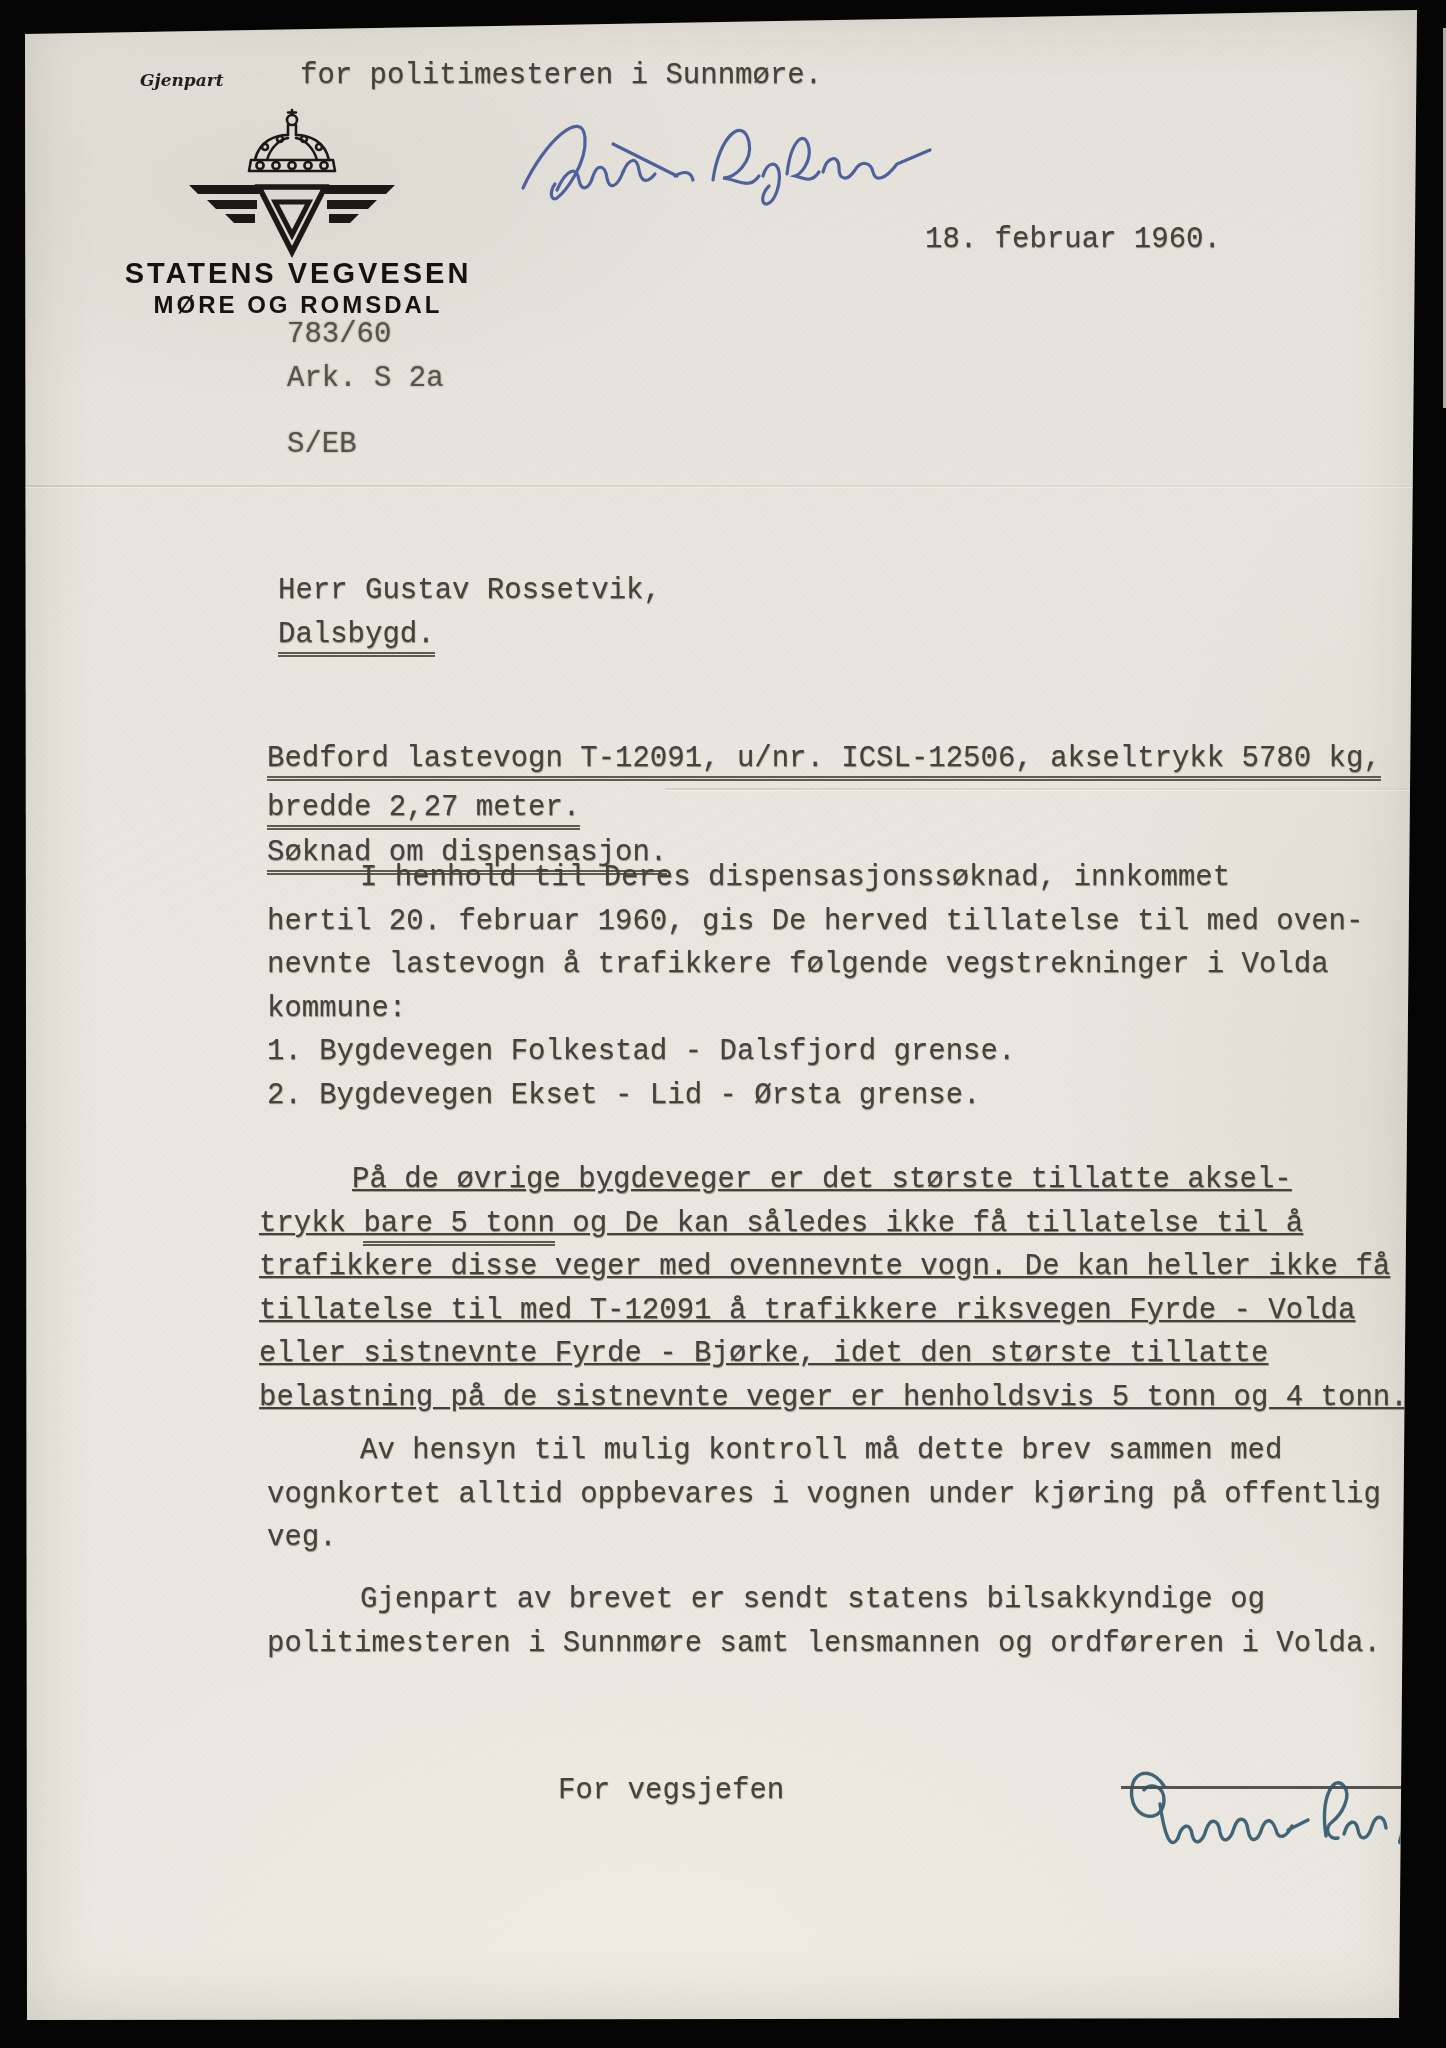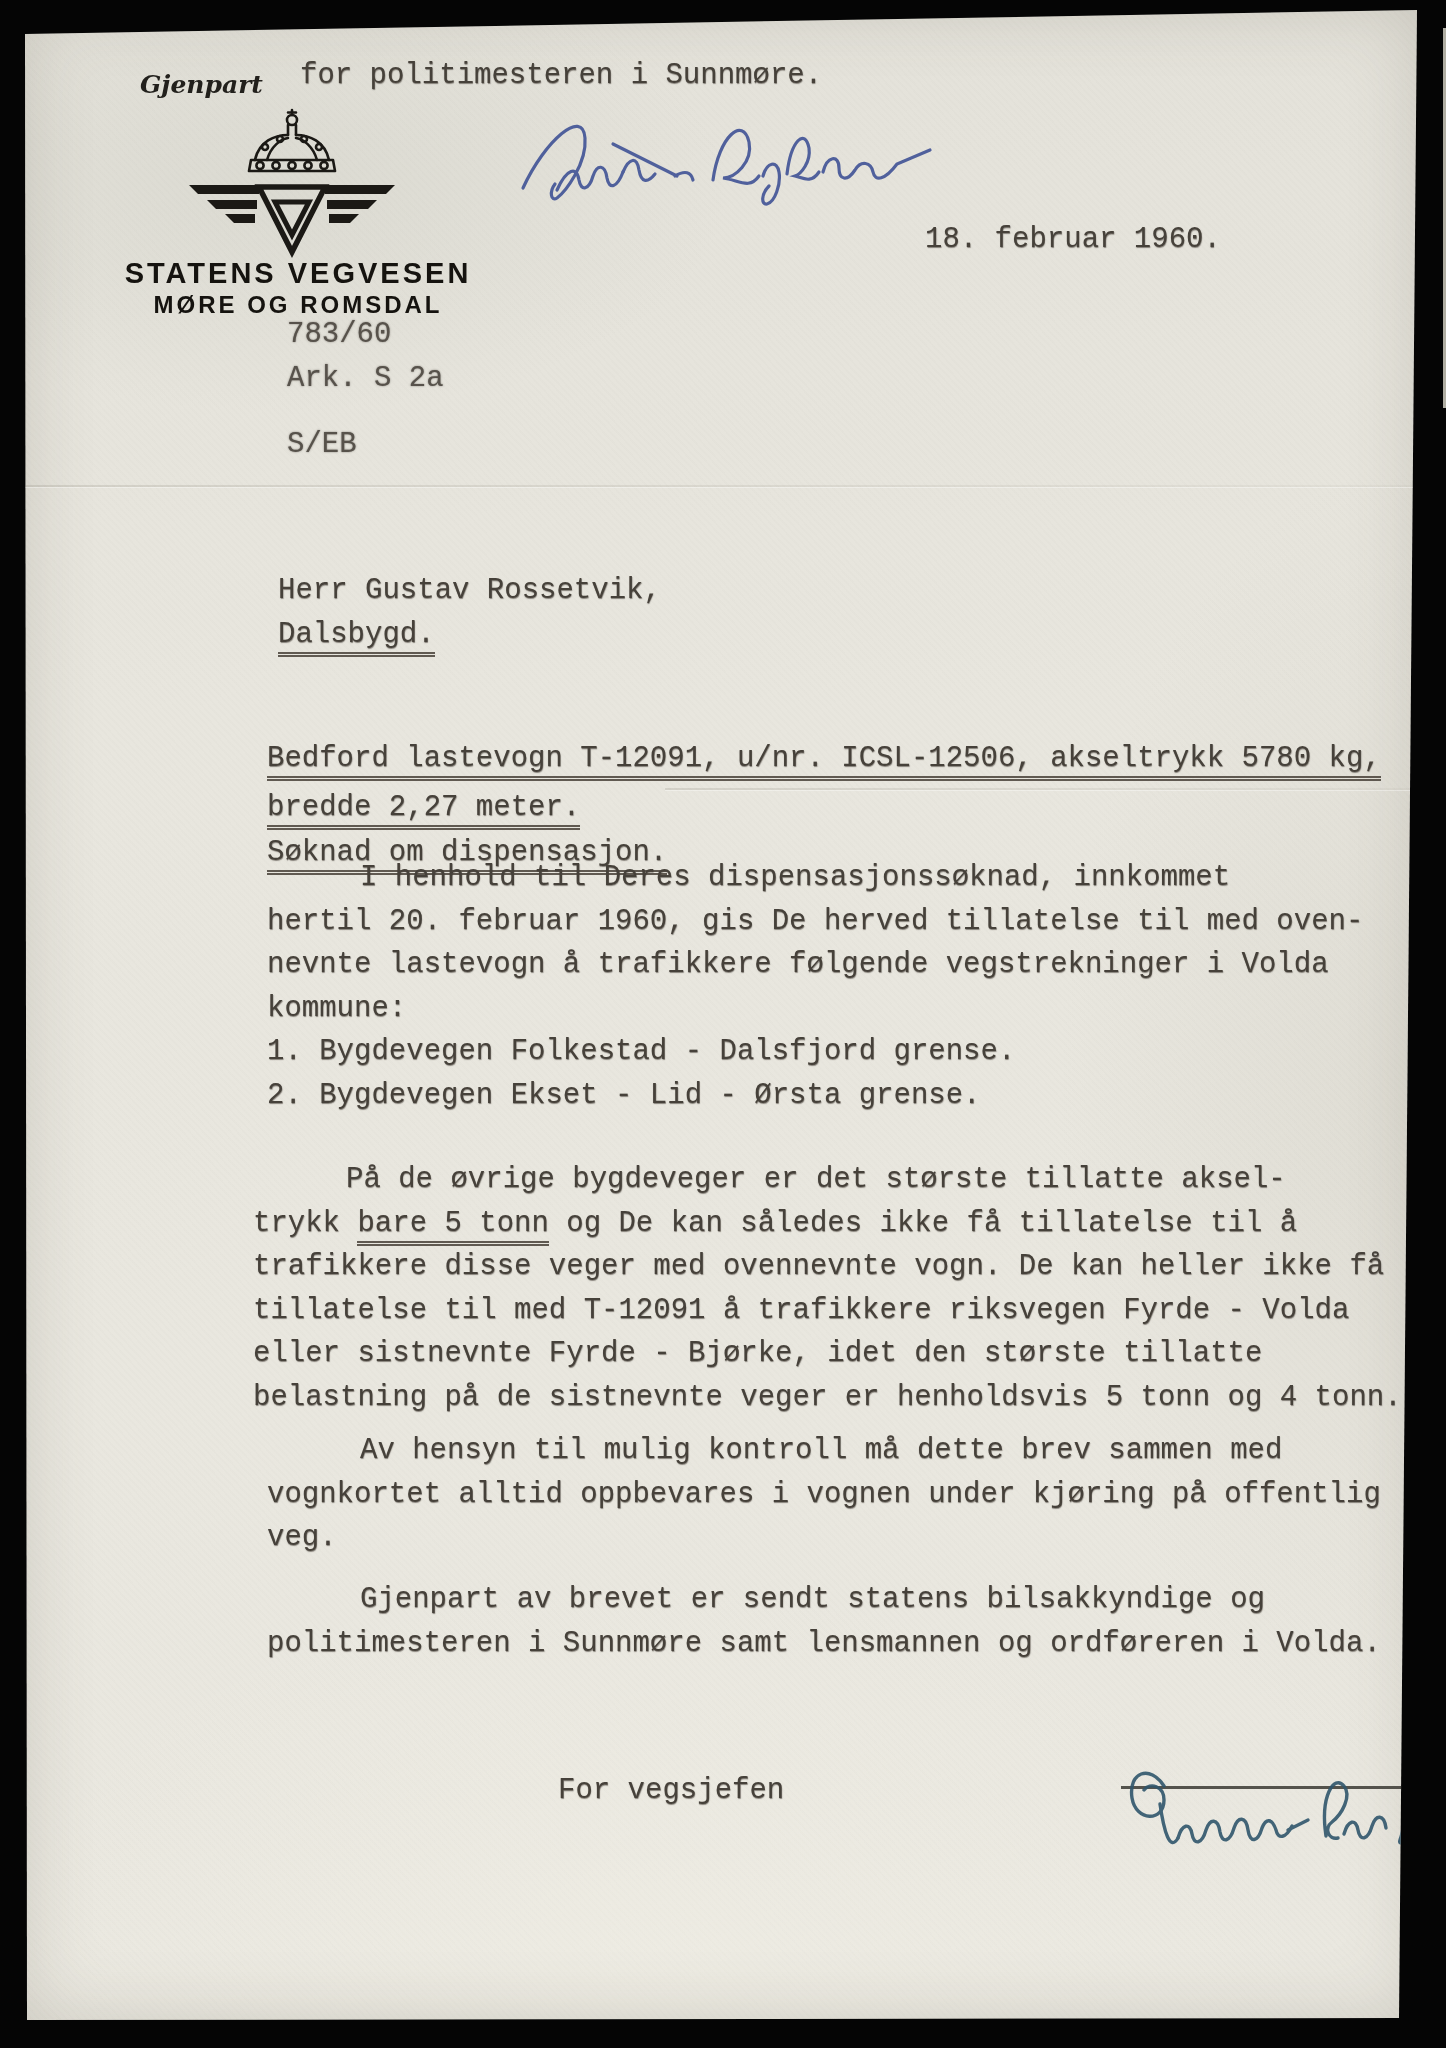--- a/index.html
+++ b/index.html
@@ -30,21 +30,21 @@
     position:absolute;
     font-family:"Liberation Mono","DejaVu Sans Mono",monospace;
     font-size:29px;line-height:43.5px;color:#46413a;
     text-shadow:0.4px 0.7px 1px rgba(70,64,56,.6);
     white-space:nowrap;
   }
   .tw .ind{padding-left:93px;}
   .dbl-u{border-bottom:5px double rgba(72,65,56,.85);padding-bottom:1px;}
   .copy-label{
     position:absolute;font-family:"DejaVu Serif","Liberation Serif",serif;
-    font-style:italic;font-weight:700;font-size:25px;color:#22201c;
+    font-style:italic;font-weight:700;font-size:17px;color:#22201c;
   }
   .org{
     position:absolute;left:73px;top:249px;width:400px;text-align:center;
     font-weight:700;font-size:29px;letter-spacing:3px;color:#15130f;
   }
   .district{
     position:absolute;left:73px;top:283px;width:400px;text-align:center;
     font-weight:700;font-size:24px;letter-spacing:3px;color:#15130f;
   }
   .sig-rule{position:absolute;left:1096px;top:1778px;width:296px;height:3px;background:#3a3832;opacity:.85;}
@@ -124,21 +124,21 @@
 
   <div class="tw" style="left:242px;top:848px;">
     <div class="ind">I henhold til Deres dispensasjonssøknad, innkommet</div>
     <div>hertil 20. februar 1960, gis De herved tillatelse til med oven-</div>
     <div>nevnte lastevogn å trafikkere følgende vegstrekninger i Volda</div>
     <div>kommune:</div>
     <div>1. Bygdevegen Folkestad - Dalsfjord grense.</div>
     <div>2. Bygdevegen Ekset - Lid - Ørsta grense.</div>
   </div>
 
-  <div class="tw" style="left:228px;top:1150px;">
+  <div class="tw" style="left:234px;top:1150px;text-decoration:underline;">
     <div class="ind">På de øvrige bygdeveger er det største tillatte aksel-</div>
     <div><span>trykk </span><span class="dbl-u">bare 5 tonn</span><span> og De kan således ikke få tillatelse til å</span></div>
     <div>trafikkere disse veger med ovennevnte vogn. De kan heller ikke få</div>
     <div>tillatelse til med T-12091 å trafikkere riksvegen Fyrde - Volda</div>
     <div>eller sistnevnte Fyrde - Bjørke, idet den største tillatte</div>
     <div>belastning på de sistnevnte veger er henholdsvis 5 tonn og 4 tonn.</div>
   </div>
 
   <div class="tw" style="left:242px;top:1570px;">
     <div class="ind">Gjenpart av brevet er sendt statens bilsakkyndige og</div>

